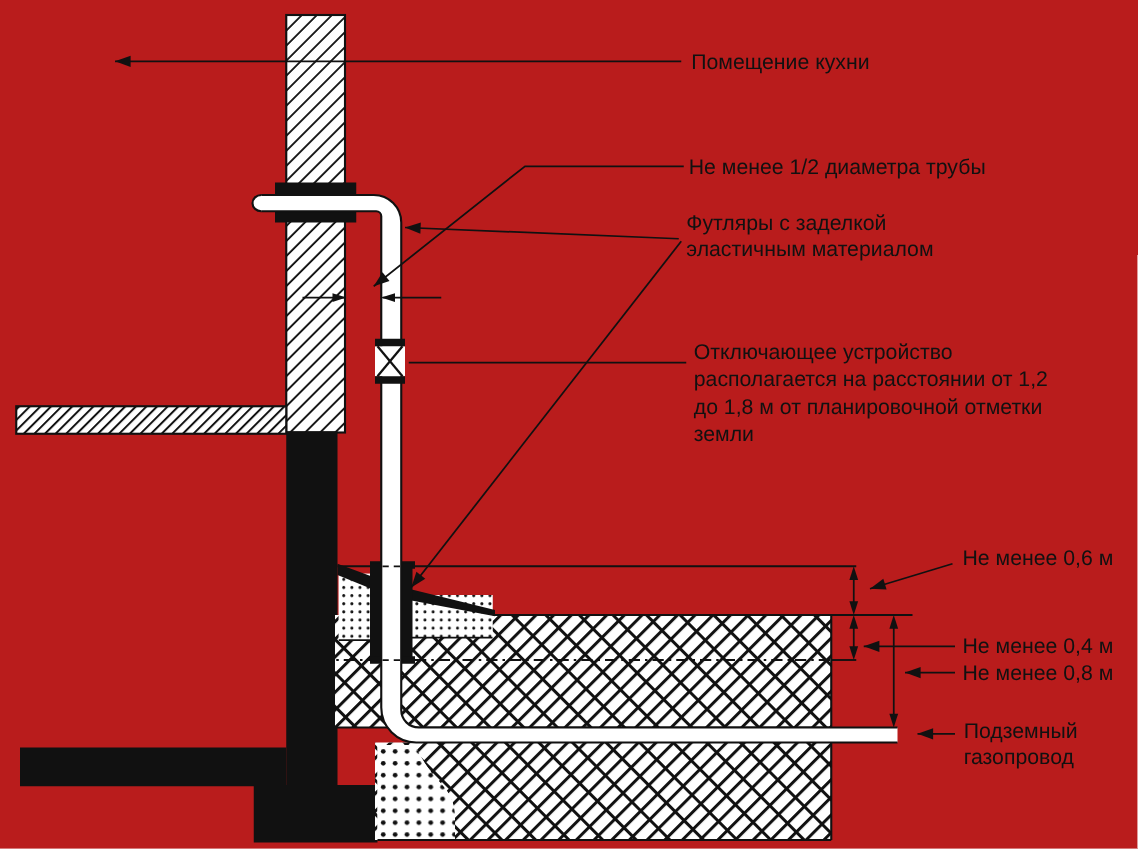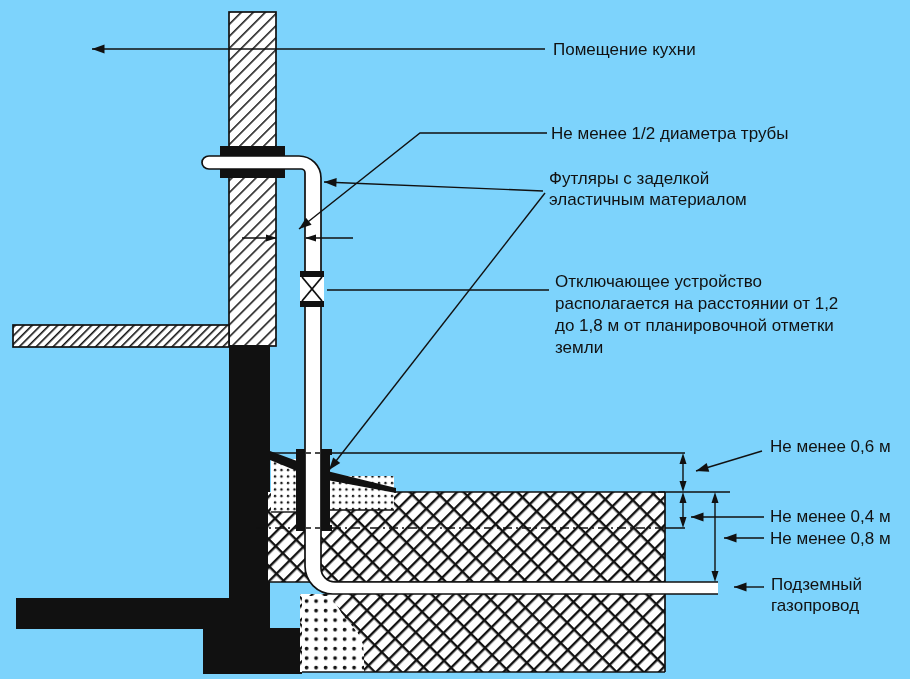--- a/index.html
+++ b/index.html
@@ -1,16 +1,16 @@
 <!DOCTYPE html>
 <html><head>
 <meta charset="utf-8">
 <style>
   html,body{margin:0;padding:0;background:#fff;}
-  .page{position:relative;width:910px;height:679px;background:#7dd3fc;overflow:hidden;
+  .page{position:relative;width:910px;height:679px;background:#b91c1c;overflow:hidden;
         font-family:"Liberation Sans", sans-serif;}
   svg{position:absolute;left:0;top:0;}
   text{fill:#111;font-size:17px;font-family:"Liberation Sans",sans-serif;}
 </style>
 </head>
 <body>
 
 <div class="page">
 <svg width="910" height="679" viewBox="0 0 910 679">
   <defs>

